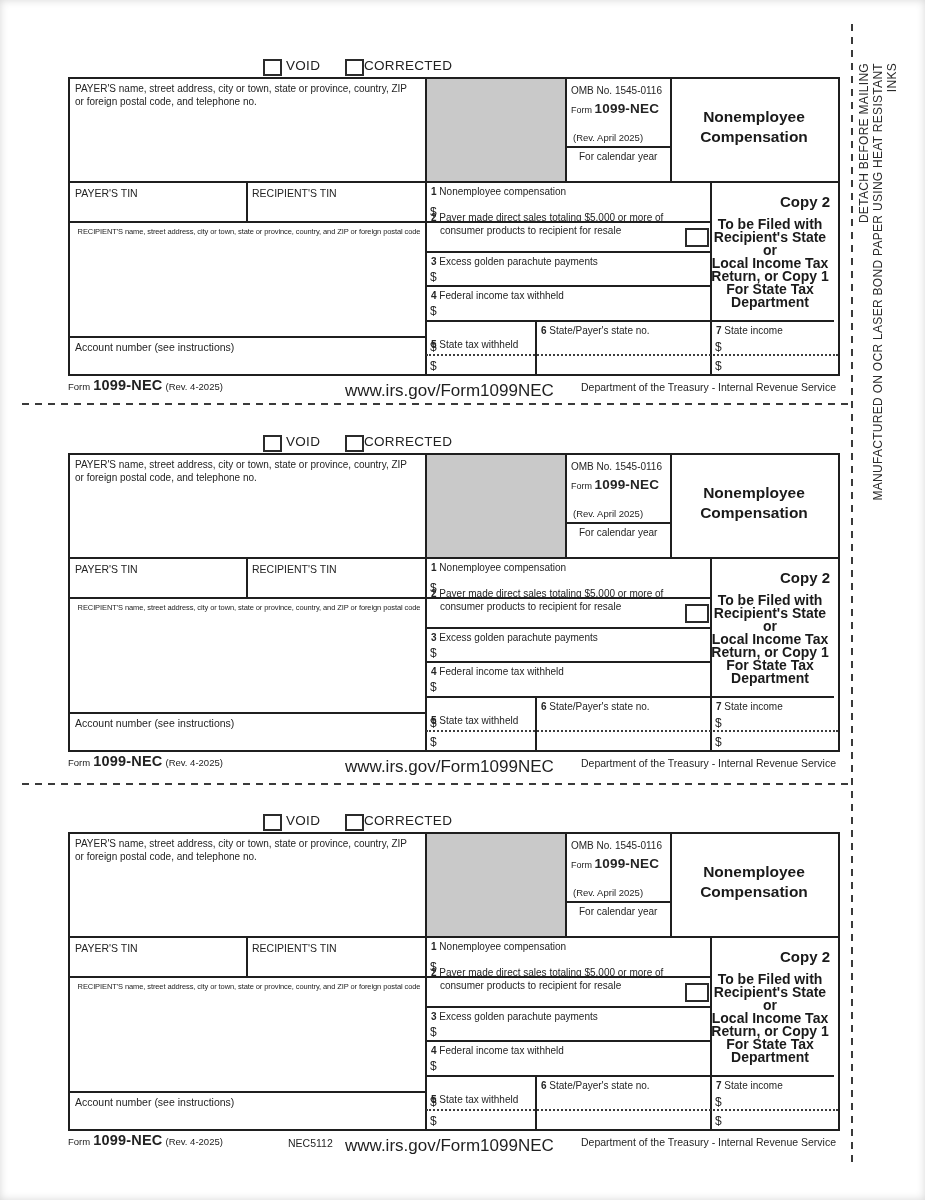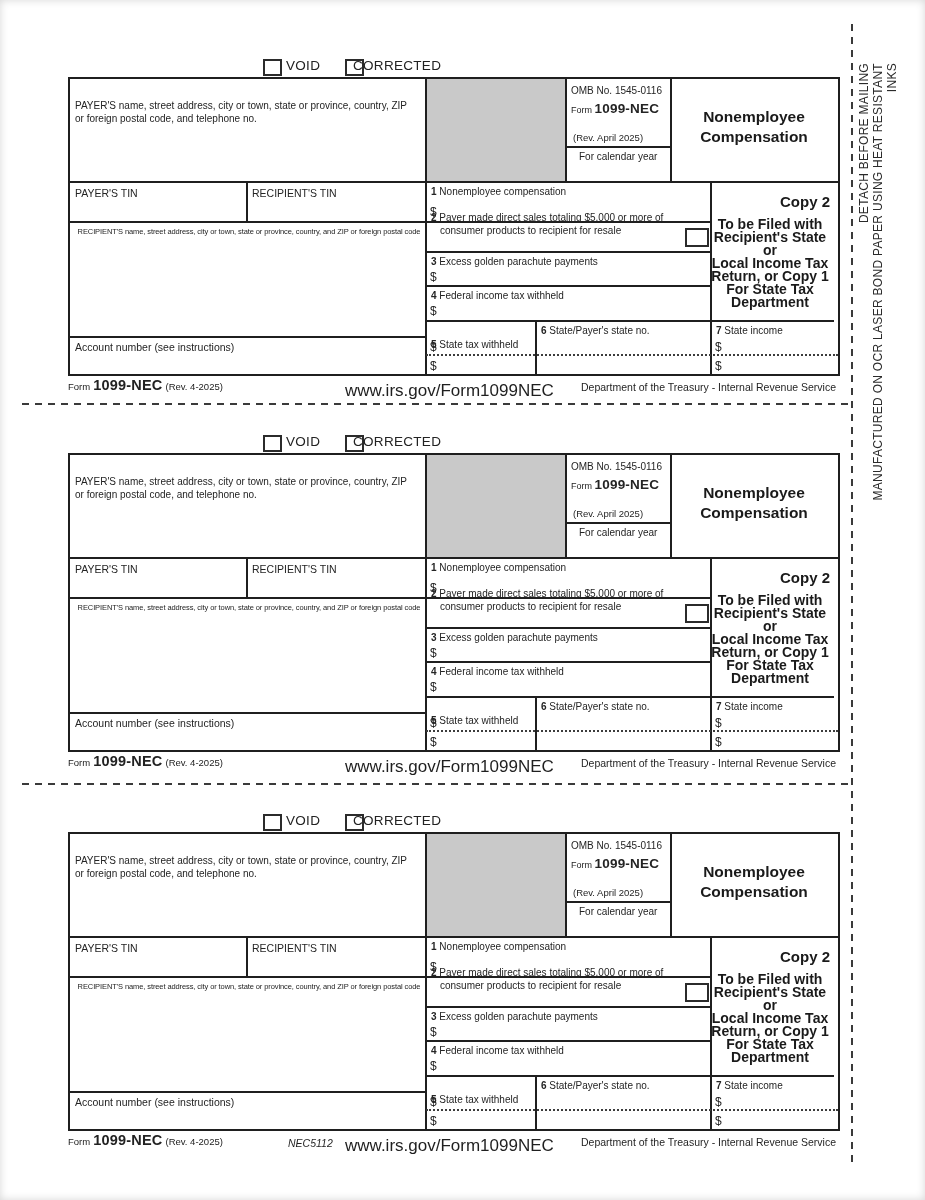--- a/index.html
+++ b/index.html
@@ -11,21 +11,21 @@
   }
   .sheet { position:absolute; left:0; width:925px; height:348px; }
   .sheet-1 { top:55px; } .sheet-2 { top:431px; } .sheet-3 { top:810px; }
 
   
   .cb { position:absolute; width:15px; height:13px; border:2px solid #2b2b2b; background:#fff; }
   .void-cb { left:263px; top:4px; }
   .corr-cb { left:345px; top:4px; }
   .cb-label { position:absolute; top:3px; font-size:13.5px; letter-spacing:.3px; color:#222; }
   .void-label { left:286px; }
-  .corr-label { left:353px; }
+  .corr-label { left:364px; }
 
   
   .fbox { position:absolute; left:68px; top:22px; width:768px; height:295px; border:2px solid #1f1f1f; background:#fff; }
   .vl, .hl { position:absolute; background:#1f1f1f; }
   .vl { width:2px; } .hl { height:2px; }
   .vl-mid   { left:355px; top:0; height:295px; }
   .vl-omb-l { left:495px; top:0; height:104px; }
   .vl-omb-r { left:600px; top:0; height:104px; }
   .hl-cal   { left:495px; top:67px; width:107px; }
   .hl-head  { left:0; top:102px; width:100%; }
@@ -35,21 +35,21 @@
   .hl-b2    { left:355px; top:172px; width:287px; }
   .hl-b3    { left:355px; top:206px; width:287px; }
   .hl-b4    { left:355px; top:241px; width:409px; }
   .vl-56    { left:465px; top:243px; height:52px; }
   .hl-acct  { left:0; top:257px; width:357px; }
   .dotline  { position:absolute; left:356px; right:0; top:275px; border-top:2px dotted #3c3c3c; }
 
   .gray-cell { position:absolute; left:356px; top:0; width:140px; height:103px; }
 
   .cell-txt { position:absolute; font-size:10px; line-height:12.5px; color:#242424; }
-  .payer-info { left:5px; top:4px; width:345px;margin-top:17px; }
+  .payer-info { left:5px; top:4px; width:345px; }
   .tin-lbl { font-size:10.5px; }
   .payer-tin { left:5px; top:108px; }
   .recip-tin { left:182px; top:108px; }
   .recip-info { left:5px; top:147px; width:348px; font-size:7.5px; letter-spacing:-0.1px; white-space:nowrap;text-align:center; }
   .acct-lbl { left:5px; top:262px; font-size:10.5px; }
 
   .omb-no   { left:501px; top:6px;  font-size:10px; }
   .omb-form { left:501px; top:24px; font-size:9px; }
   .omb-form b { font-size:13.5px; letter-spacing:.2px; }
   .omb-rev  { left:503px; top:53px; font-size:9.5px; }
@@ -77,21 +77,21 @@
   .d7a { left:645px; top:261px; } .d7b { left:645px; top:280px; }
 
   .copy-title { position:absolute; left:642px; top:114px; width:118px; text-align:right;
     font-weight:bold; font-size:15px; color:#1a1a1a; padding-right:4px; }
   .copy-lines { position:absolute; left:640px; top:139px; width:120px; text-align:center;
     font-weight:bold; font-size:14px; line-height:13px; color:#1a1a1a; padding-right:4px; }
 
   
   .f-left { position:absolute; left:68px; top:322px; font-size:9.5px; color:#222;text-align:center; }
   .f-left b { font-size:14.5px; letter-spacing:.2px; margin:0 3px; }
-  .f-code { position:absolute; left:288px; top:327px; font-size:10.5px;font-style:italic; }
+  .f-code { position:absolute; left:288px; top:327px; font-size:10.5px; }
   .f-url  { position:absolute; left:345px; top:326px; font-size:17px; }
   .f-dept { position:absolute; right:89px; top:326px; font-size:10.5px; }
 
   
   .hcut { position:absolute; left:22px; width:830px; height:2px;
     background:repeating-linear-gradient(90deg,#3a3a3a 0 7px,transparent 7px 13px); }
   .hcut-1 { top:403px; } .hcut-2 { top:783px; }
   .vcut { position:absolute; left:851px; top:24px; width:2px; height:1142px;
     background:repeating-linear-gradient(180deg,#3a3a3a 0 7px,transparent 7px 13px); }
 

